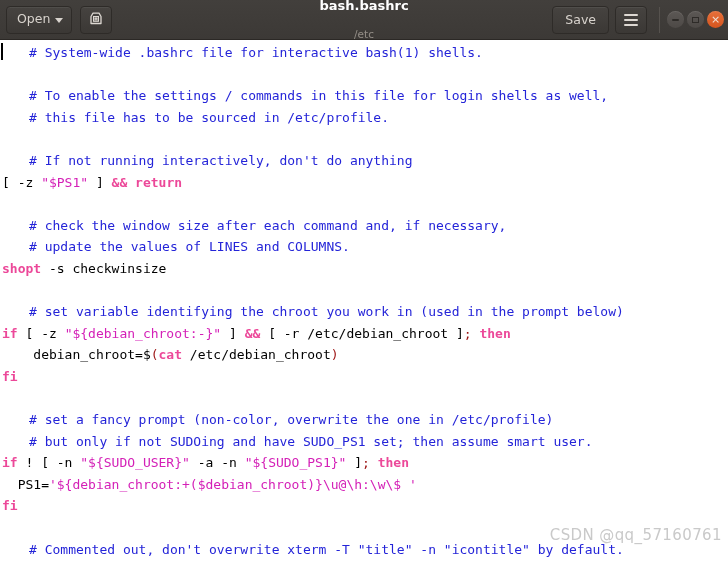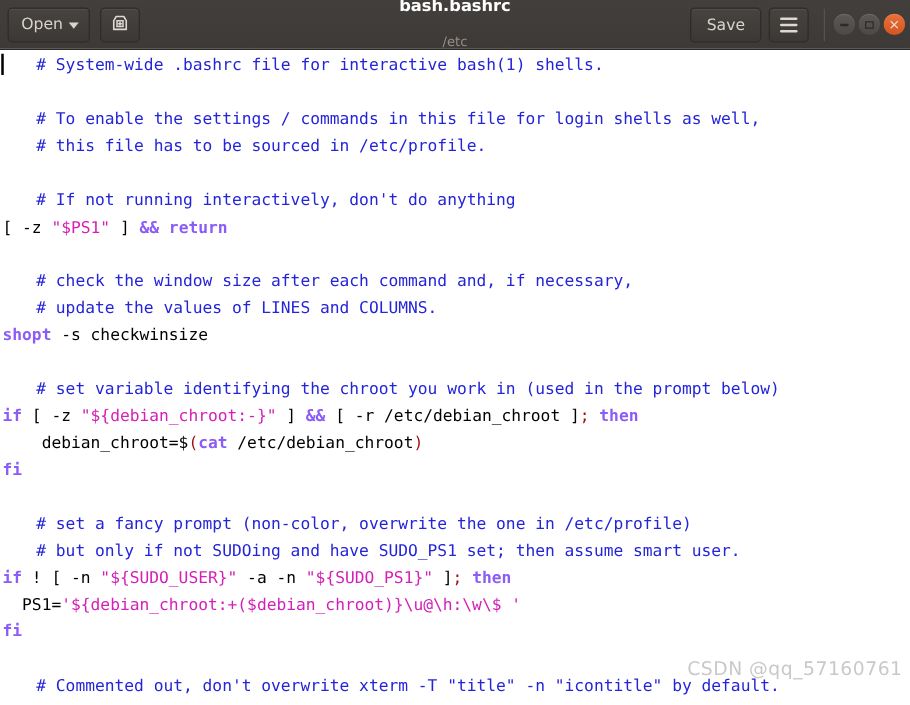--- a/index.html
+++ b/index.html
@@ -151,21 +151,21 @@
     line-height: 21.6px;
     white-space: pre;
     color: #000000;
     letter-spacing: 0px;
   }
   .code .ln { display: block; height: 21.6px; }
 
   
   .c-comment { color: #2424d8; margin-left: 27px; }
   .c-string  { color: #d420b7; }
-  .c-kw      { color: #8b5cf6; font-weight: bold; }
+  .c-kw      { color: #ec4899; font-weight: bold; }
   .c-op      { color: #9c1212; }
   .c-plain   { color: #000000; }
   .c-link    { color: #2424d8; font-style: italic; text-decoration: underline; }
 
   
   .caret-doc {
     position: absolute;
     left: 1px; top: 3px;
     width: 1.5px; height: 17px;
     background: #000;

